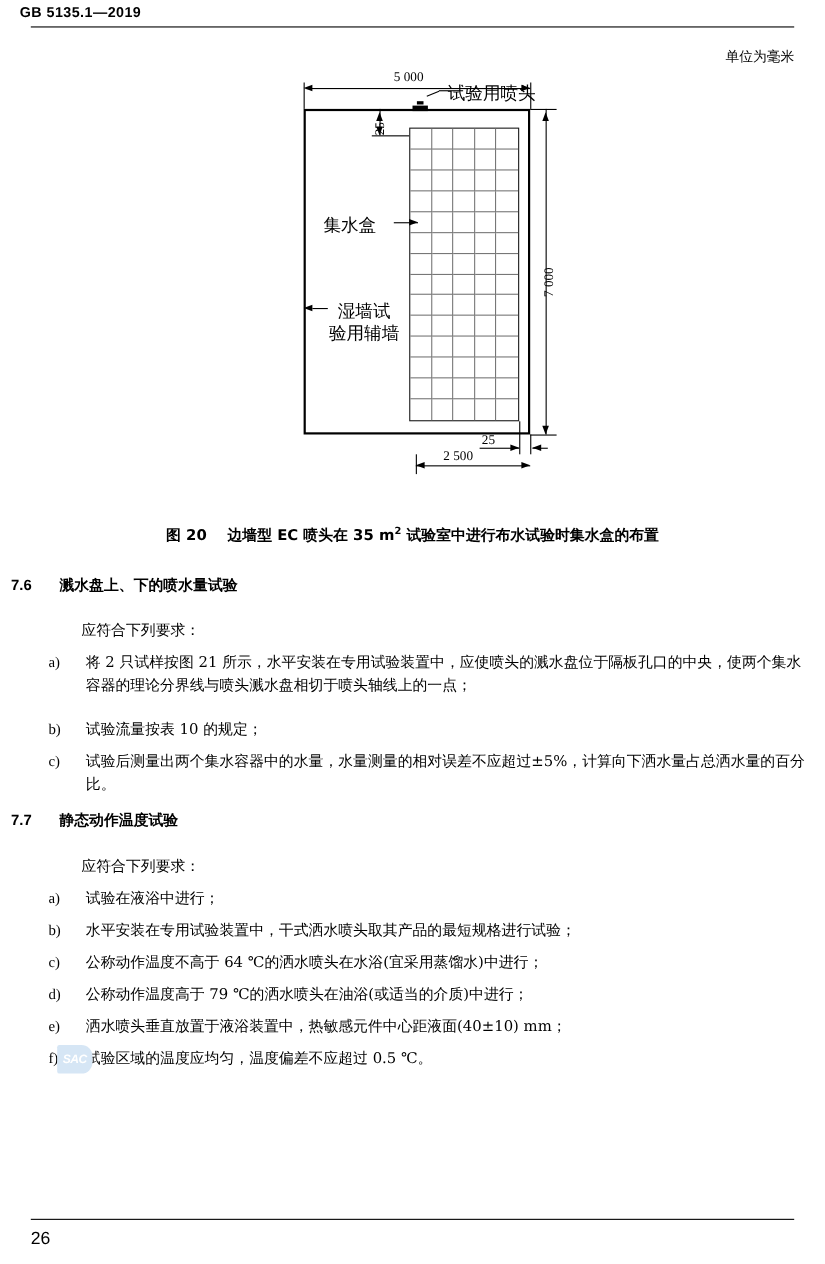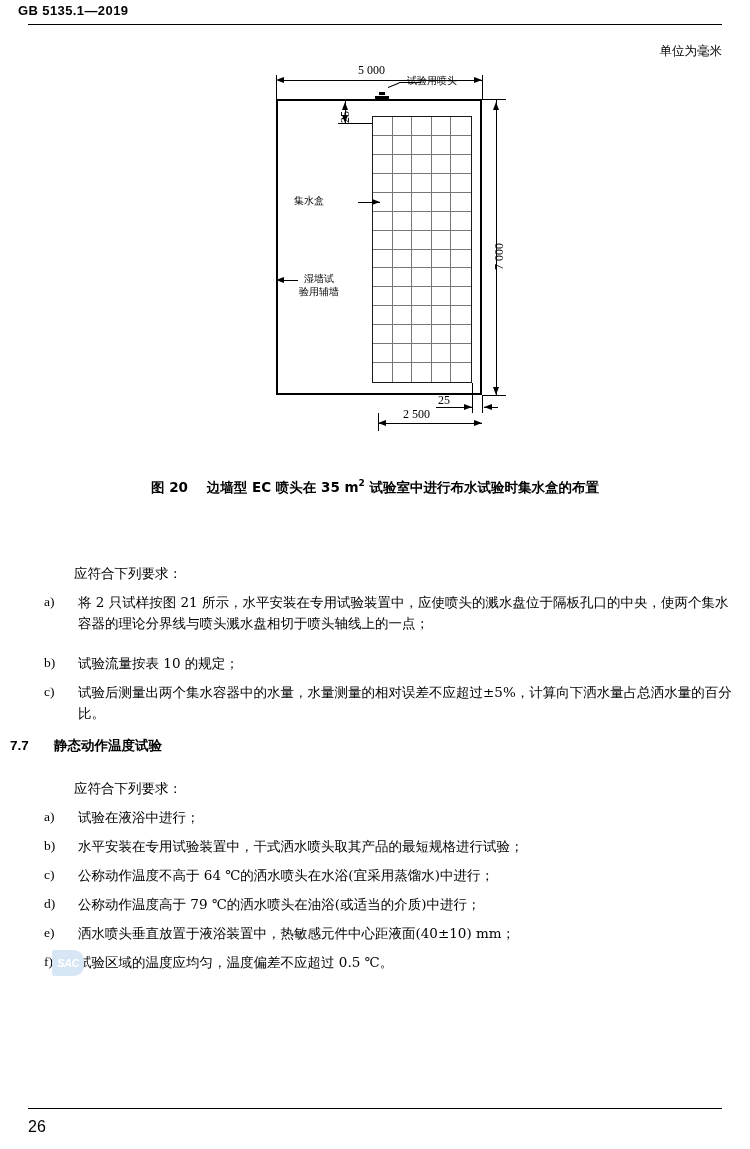--- a/index.html
+++ b/index.html
@@ -130,21 +130,21 @@
     font-family: "Liberation Serif", serif;
     white-space: nowrap;
     transform: rotate(-90deg);
     transform-origin: left top;
   }
   .leader {
     height: 1px;
     background: #000;
   }
   .calloutlabel {
-    font-size: 10px;
+    font-size: 16px;
     font-family: "DejaVu Sans", sans-serif;
     white-space: nowrap;
     line-height: 1.25;
   }
   .calloutlabel.two-line { text-align: center; }
 
   
   .caption {
     position: absolute;
     left: 0;
@@ -368,20 +368,23 @@
     <div class="fig-el dimline-h" style="left:360px; top:368px; width:104px;"></div>
     <div class="fig-el arrow arrow-l" style="left:360px; top:364.5px;"></div>
     <div class="fig-el arrow arrow-r" style="left:456px; top:364.5px;"></div>
     <div class="fig-el dimtext" style="left:385px; top:352px;">2 500</div>
   </div>
 
   <div class="caption">
     <span>图 20</span>&nbsp;&nbsp;&nbsp;&nbsp;<span>边墙型 EC 喷头在 35 m</span><sup>2</sup><span> 试验室中进行布水试验时集水盒的布置</span>
   </div>
 
+  <div class="clause-head" style="left:10px; top:523px;">
+    <span class="clause-num">7.6</span><span>溅水盘上、下的喷水量试验</span>
+  </div>
 
   <div class="para" style="left:74px; top:563px; width:650px;">应符合下列要求：</div>
 
   <div class="listitem" style="left:44px; top:592px; width:688px;">
     <span class="marker">a)</span>
     <span class="itemtext">将 2 只试样按图 21 所示，水平安装在专用试验装置中，应使喷头的溅水盘位于隔板孔口的中央，使两个集水容器的理论分界线与喷头溅水盘相切于喷头轴线上的一点；</span>
   </div>
 
   <div class="listitem" style="left:44px; top:653px; width:688px;">
     <span class="marker">b)</span>

